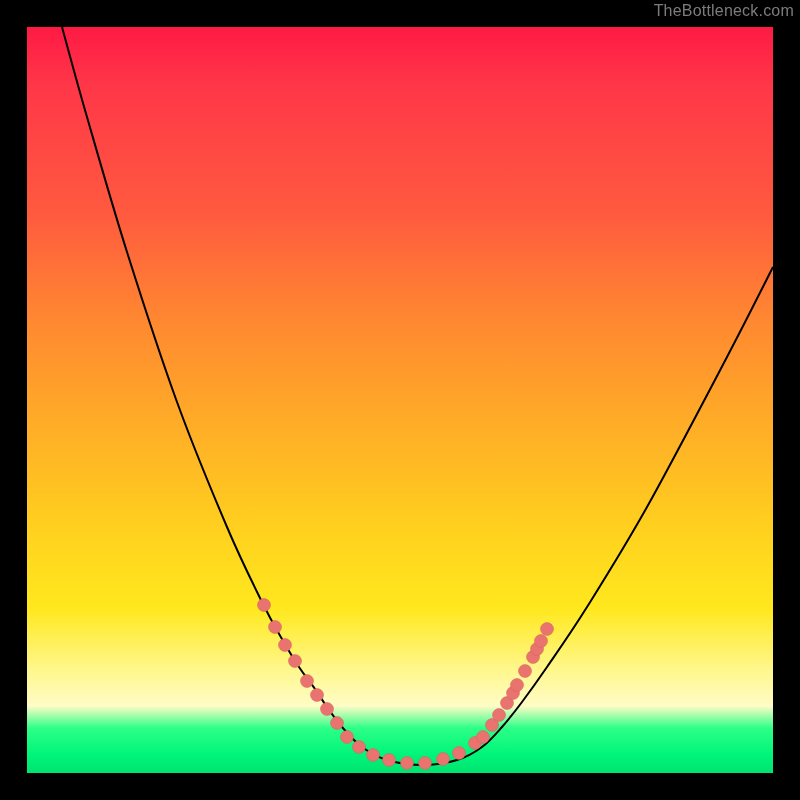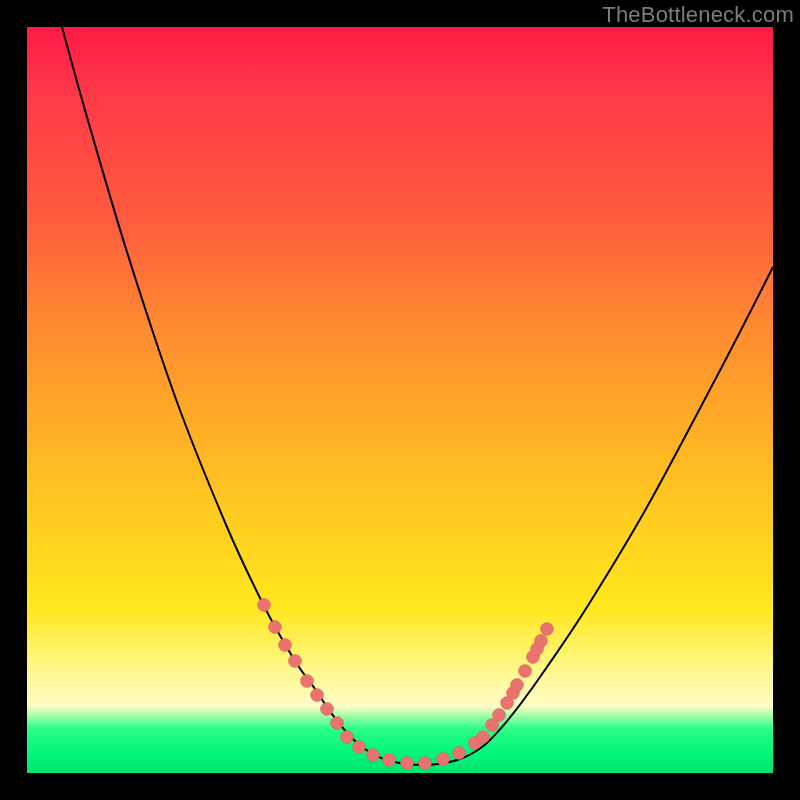--- a/index.html
+++ b/index.html
@@ -40,21 +40,21 @@
       #2cff87 94%,
       #00f57a 97.5%,
       #00e46f 100%
     );
   }
   .watermark {
     position: absolute;
     right: 6px;
     top: 2px;
     color: #7c7c7c;
-    font-size: 22px;
+    font-size: 16px;
     font-weight: 500;
     letter-spacing: 0.2px;
   }
   svg.curve {
     position: absolute;
     left: 0;
     top: 0;
   }
 </style>
 </head>

